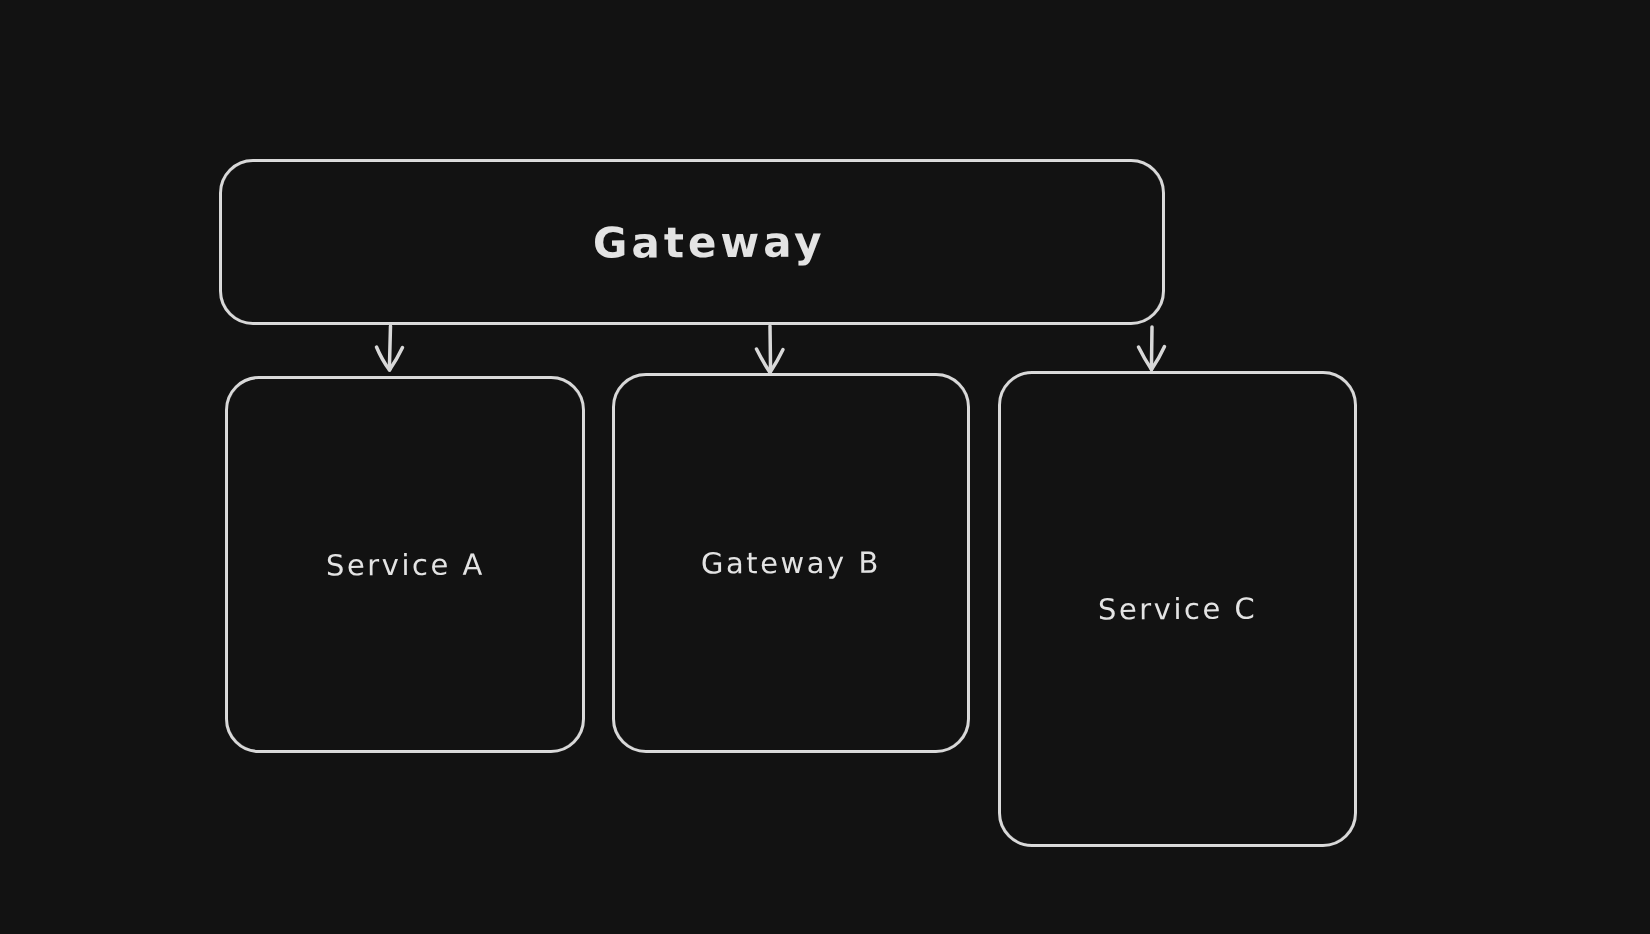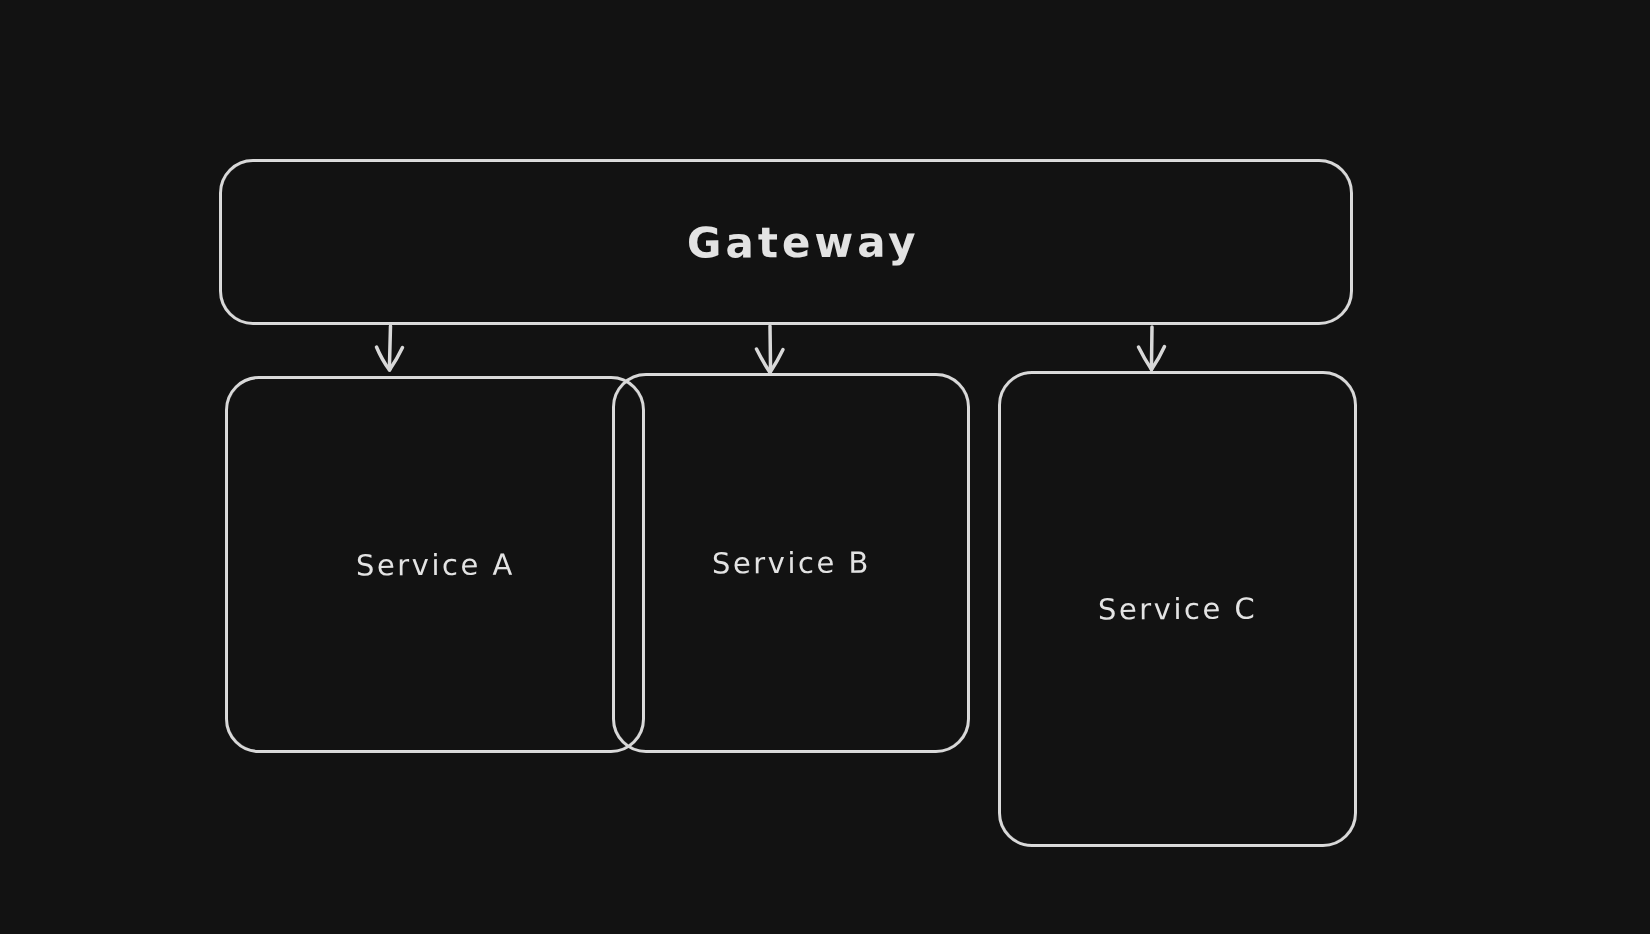--- a/index.html
+++ b/index.html
@@ -41,30 +41,30 @@
     pointer-events: none;
     box-shadow: inset 0 0 0 0.5px rgba(255,255,255,0.25);
   }
   .node-label {
     letter-spacing: 2.5px;
     white-space: nowrap;
     transform: rotate(-0.3deg);
   }
   #gateway {
     left: 219px; top: 159px;
-    width: 1134px; height: 166px; padding-left: 34px;
+    width: 946px; height: 166px; padding-left: 34px;
   }
   #gateway .node-label {
     font-size: 42px;
     font-weight: 700;
     letter-spacing: 4px;
   }
   #service-a {
     left: 225px; top: 376px;
-    width: 420px; height: 377px;
+    width: 360px; height: 377px;
   }
   #service-b {
     left: 612px; top: 373px;
     width: 358px; height: 380px;
   }
   #service-c {
     left: 998px; top: 371px;
     width: 359px; height: 476px;
   }
   .service .node-label {
@@ -93,21 +93,21 @@
 
   <div class="node" id="gateway">
     <span class="node-label">Gateway</span>
   </div>
 
   <div class="node service" id="service-a">
     <span class="node-label">Service A</span>
   </div>
 
   <div class="node service" id="service-b">
-    <span class="node-label">Service B</span>
+    <span class="node-label">Gateway B</span>
   </div>
 
   <div class="node service" id="service-c">
     <span class="node-label">Service C</span>
   </div>
 
   <svg class="edges-overlay" viewBox="0 0 1650 934">
 
     <g>
       <path class="edge" d="M390.5 326 L389.5 364 L390 369"></path>

